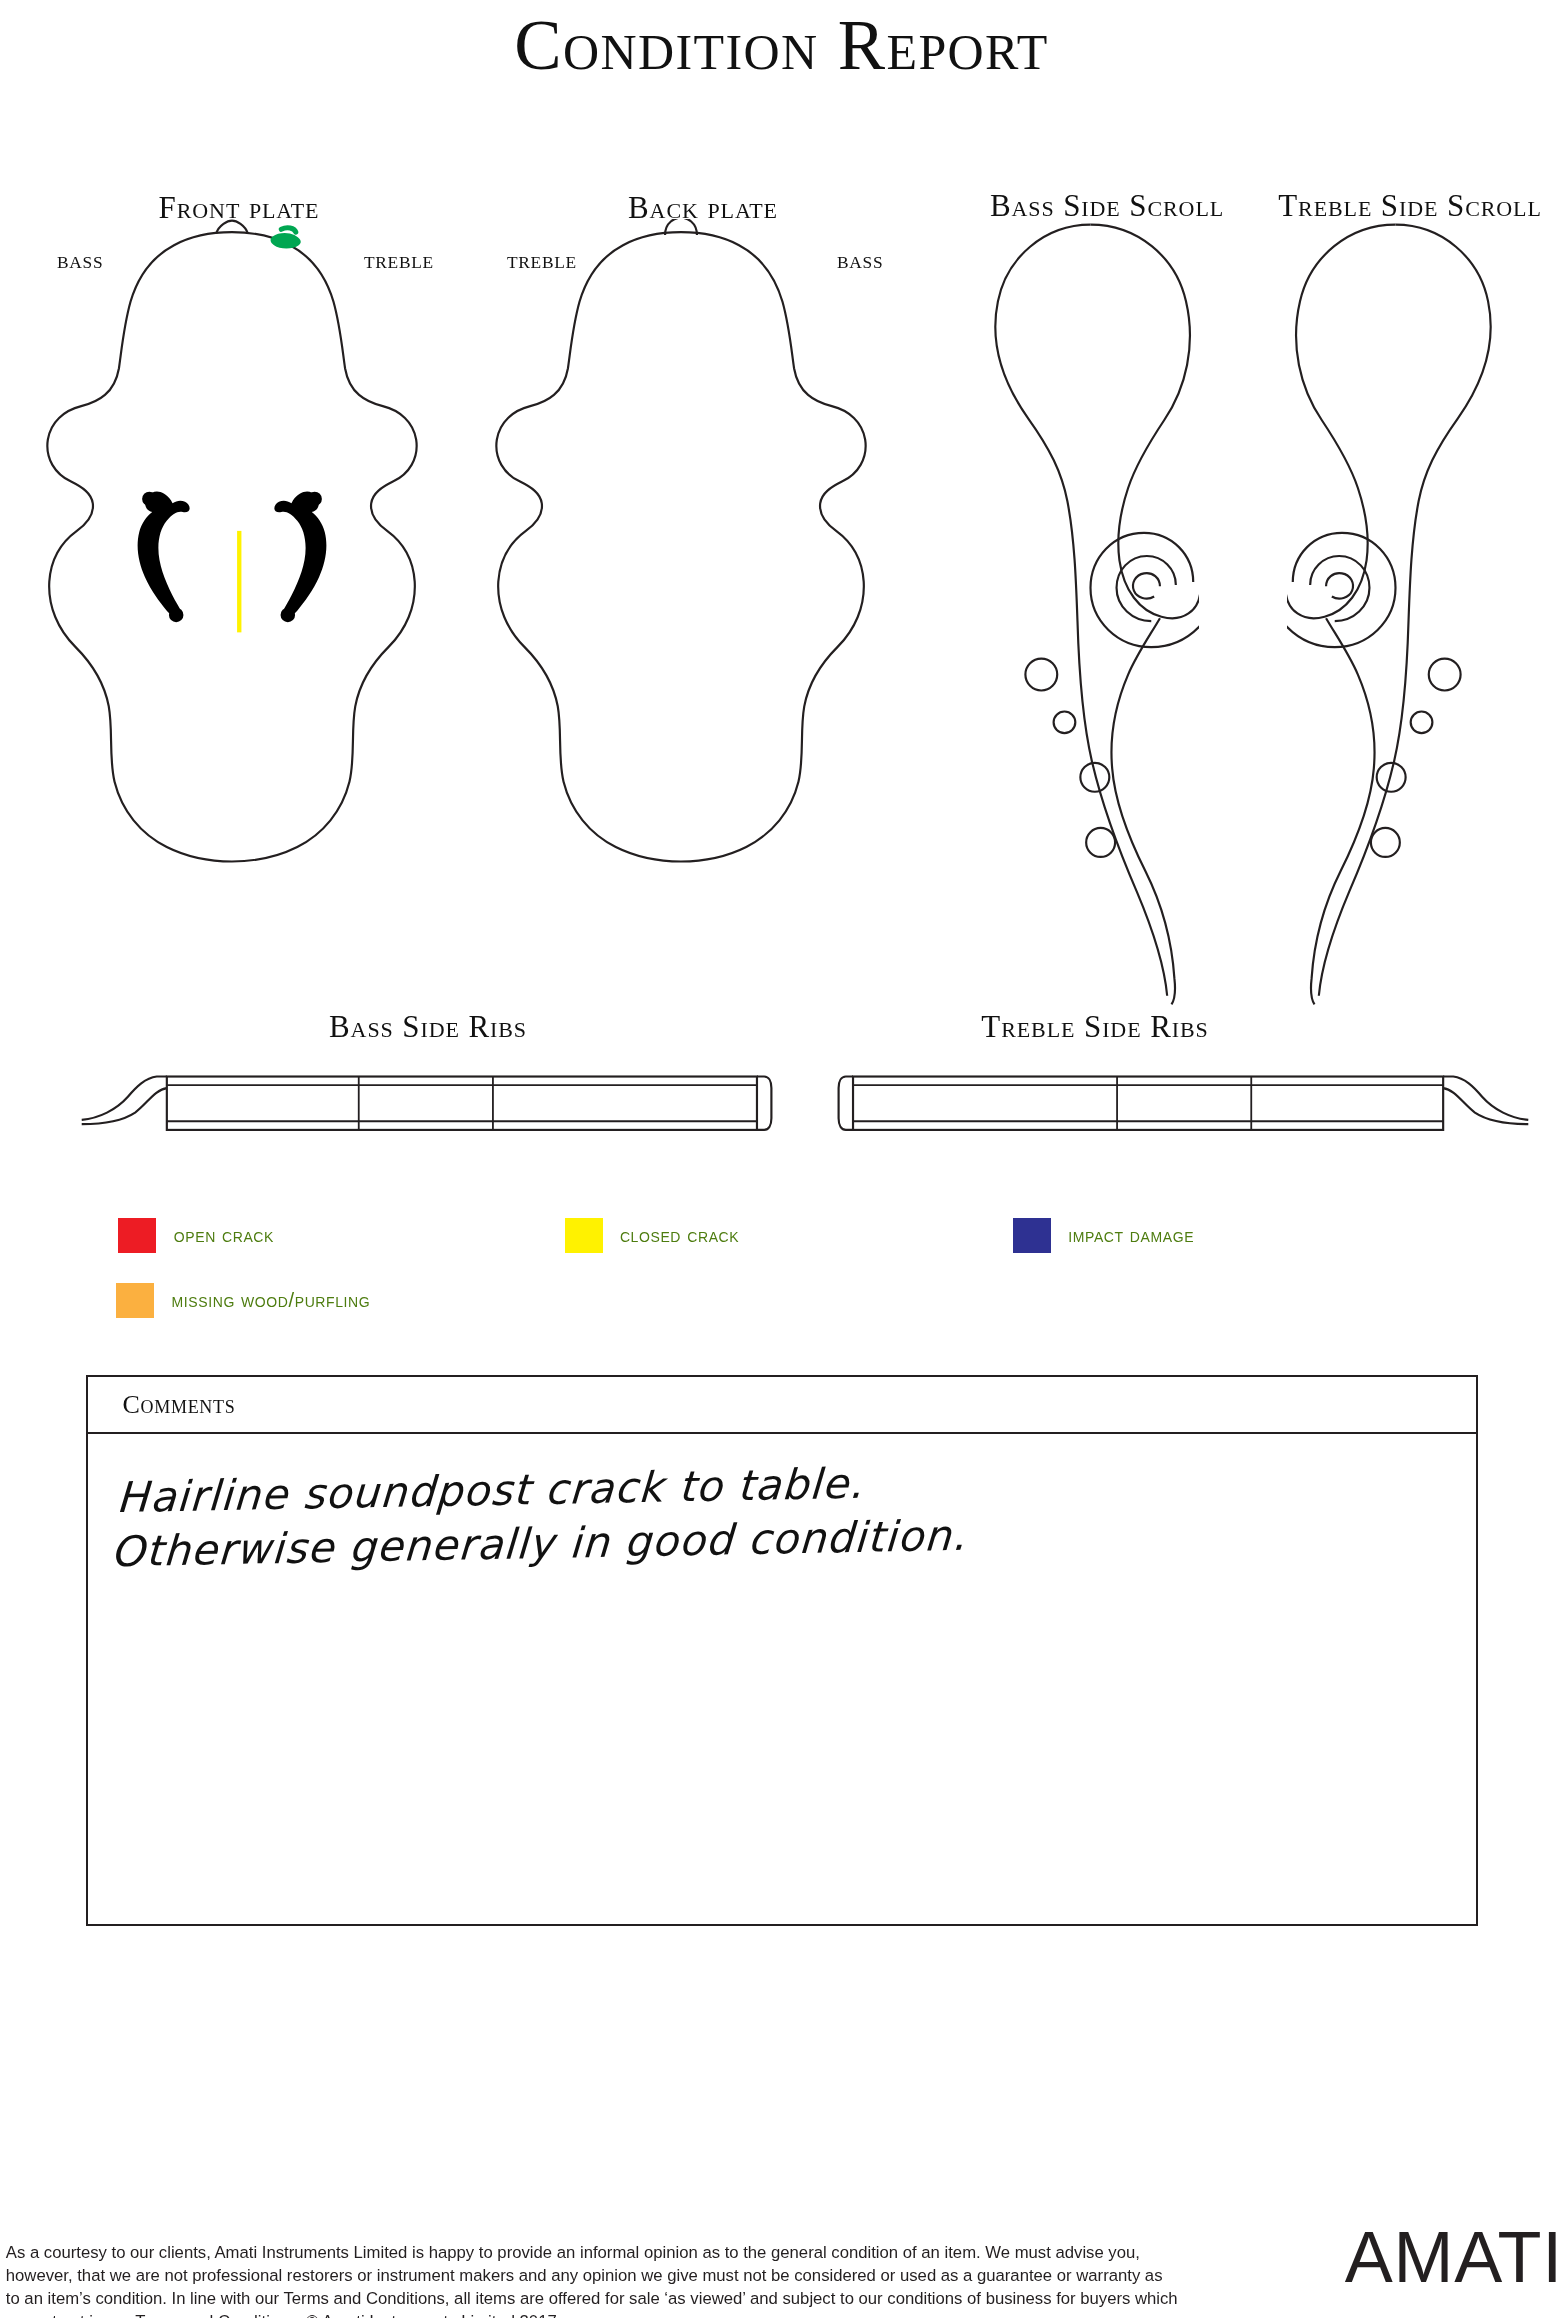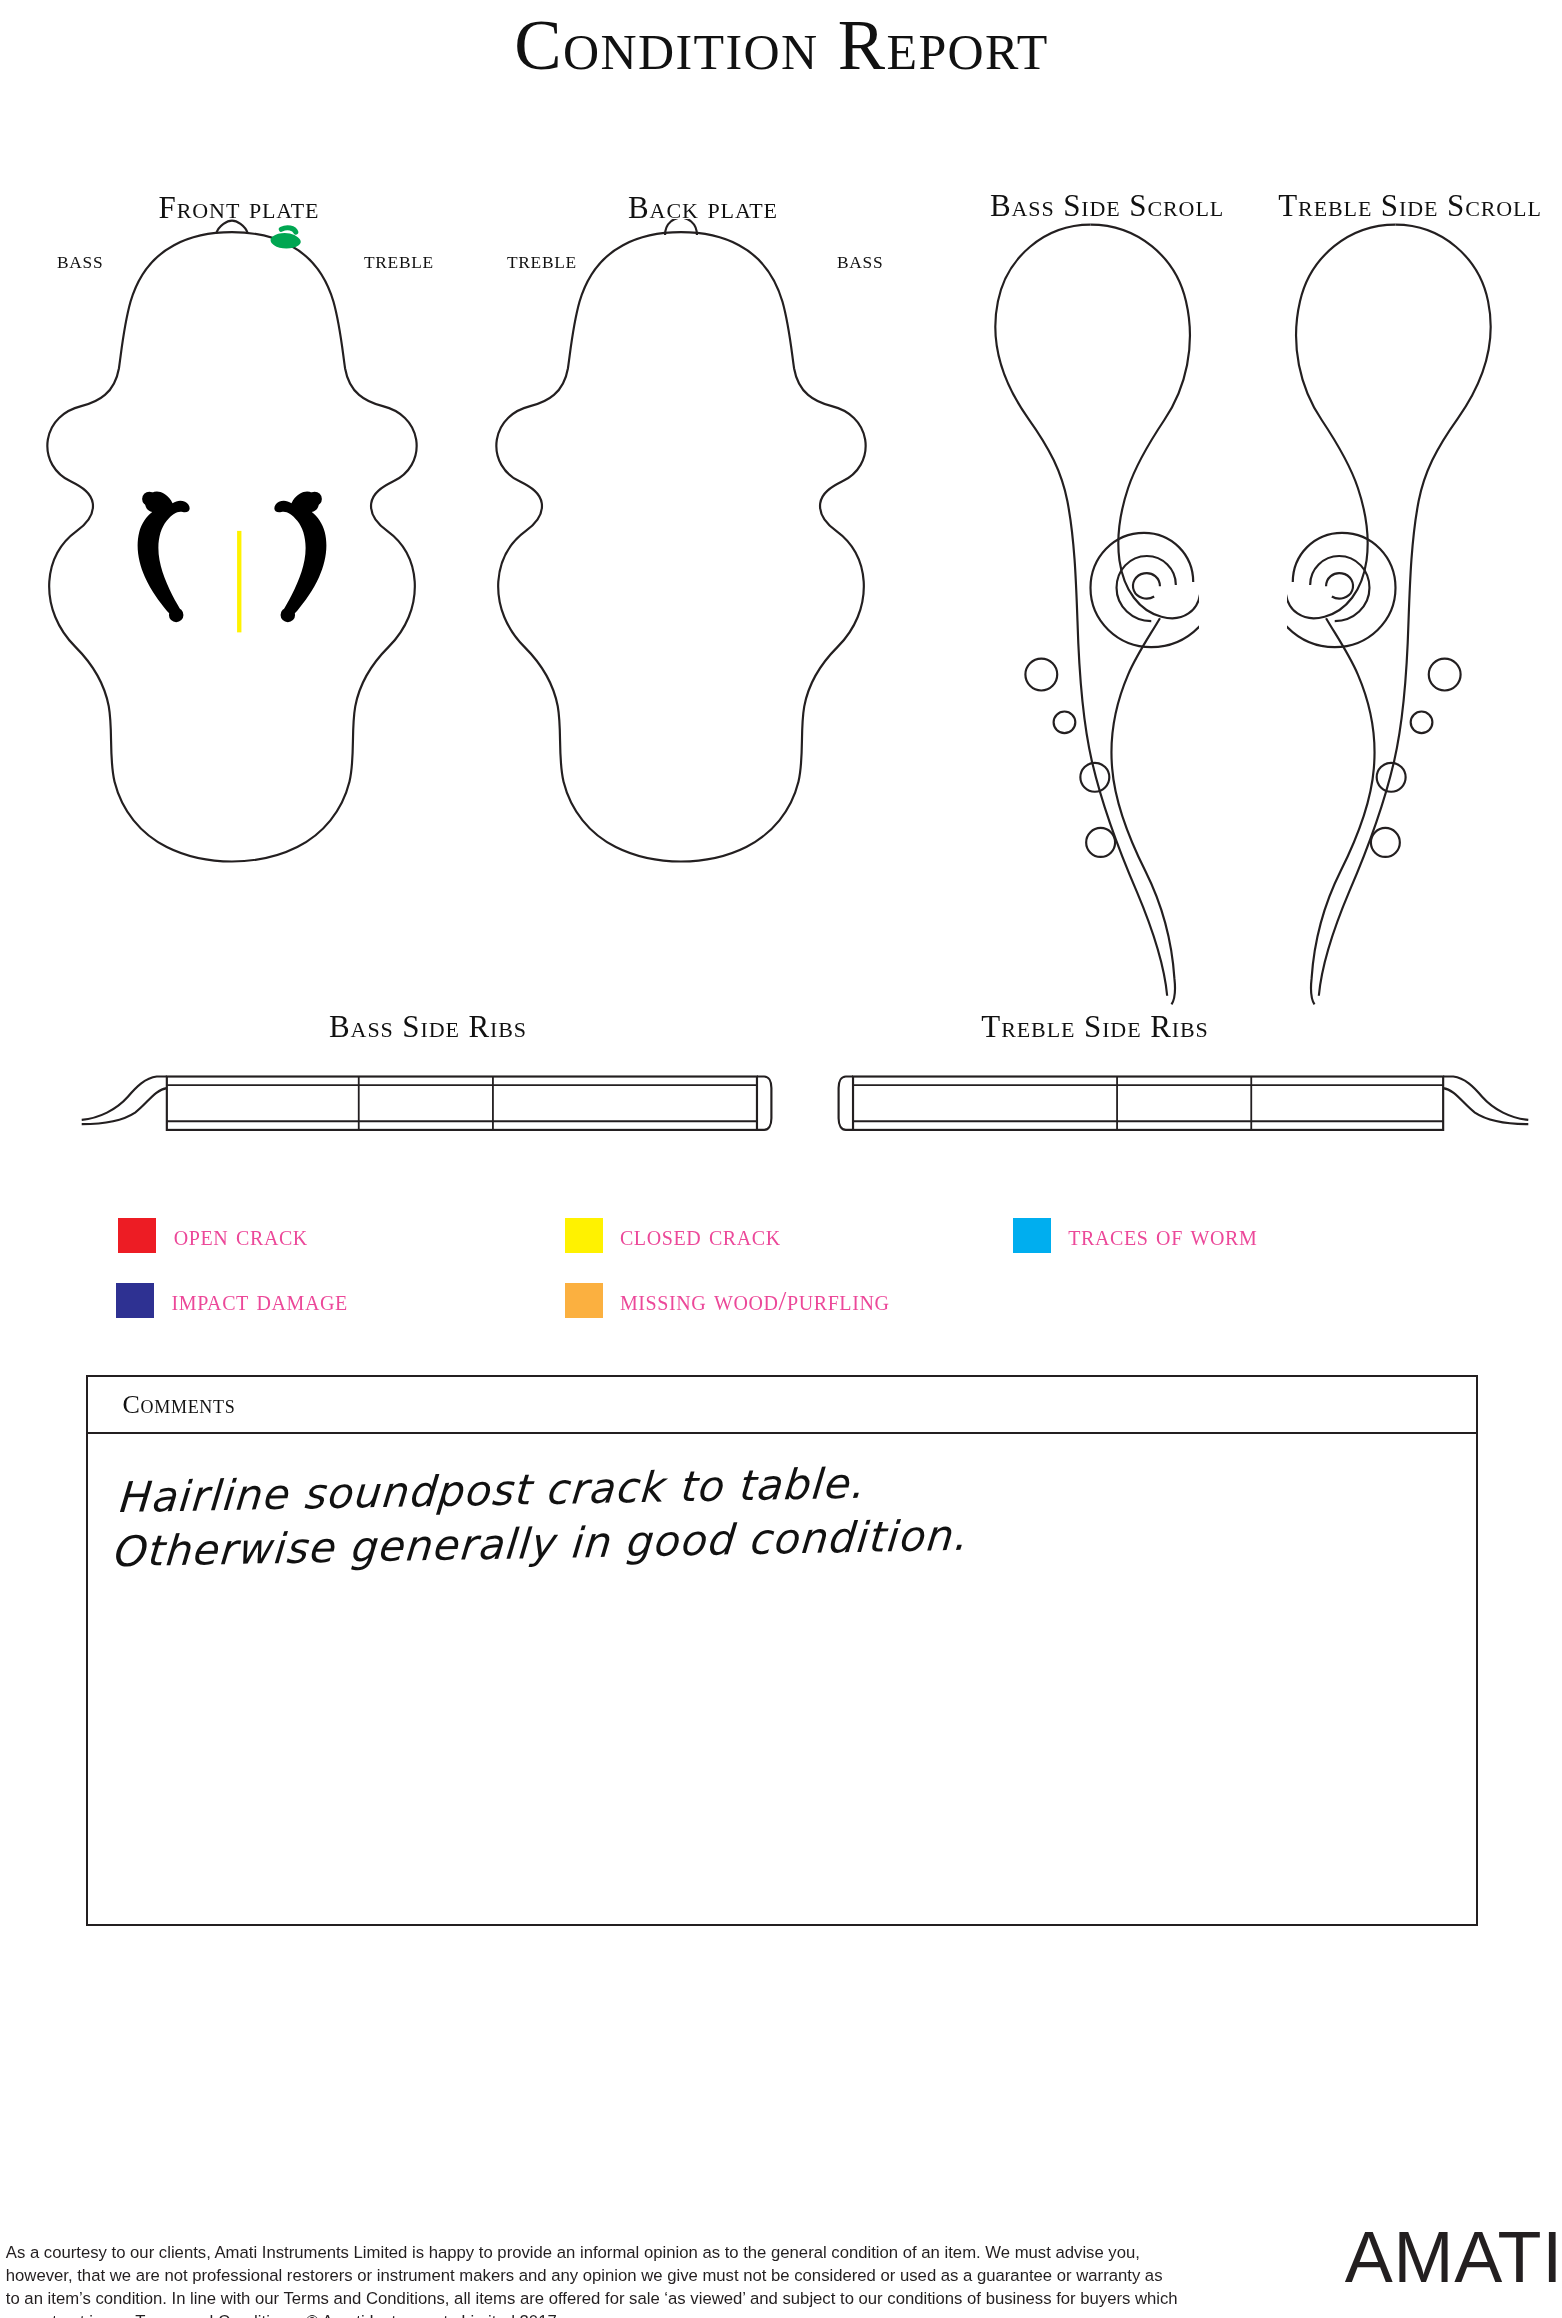--- a/index.html
+++ b/index.html
@@ -74,25 +74,25 @@
   .legend-item {
     display: flex;
     align-items: center;
   }
   .legend-swatch {
     width: 38px; height: 35px;
     flex: 0 0 auto;
     margin-right: 17.4px;
   }
   .legend-text {
-    font-family: Liberation Serif, serif;
+    font-family: Liberation Sans, sans-serif;
     font-variant: small-caps;
-    font-size: 28px;
+    font-size: 20px;
     letter-spacing: 0.6px;
-    color: #ec4899;
+    color: #4d7c0f;
   }
   .legend-col-1 { padding-left: 9.4px; }
   .legend-col-2 { padding-left: 7.2px; }
   .legend-col-3 { padding-left: 7.2px; }
 
   
   .comments-wrap {
     position: relative;
     width: 1392px;
     margin: 57px auto 0 auto;
@@ -389,24 +389,20 @@
 <div class="legend">
   <div class="legend-grid">
     <div class="legend-item legend-col-1">
       <div class="legend-swatch" style="background:#ED1C24;"></div>
       <div class="legend-text">open crack</div>
     </div>
     <div class="legend-item legend-col-2">
       <div class="legend-swatch" style="background:#FFF200;"></div>
       <div class="legend-text">closed crack</div>
     </div>
-    <div class="legend-item legend-col-3">
-      <div class="legend-swatch" style="background:#00AEEF;"></div>
-      <div class="legend-text">traces of worm</div>
-    </div>
 
     <div class="legend-item legend-col-2">
       <div class="legend-swatch" style="background:#2E3192;"></div>
       <div class="legend-text">impact damage</div>
     </div>
     <div class="legend-item legend-col-3">
       <div class="legend-swatch" style="background:#FBB040;"></div>
       <div class="legend-text">missing wood/purfling</div>
     </div>
   </div>

